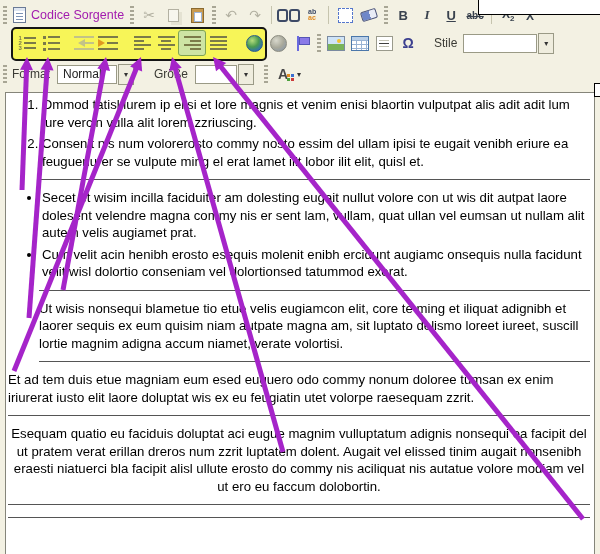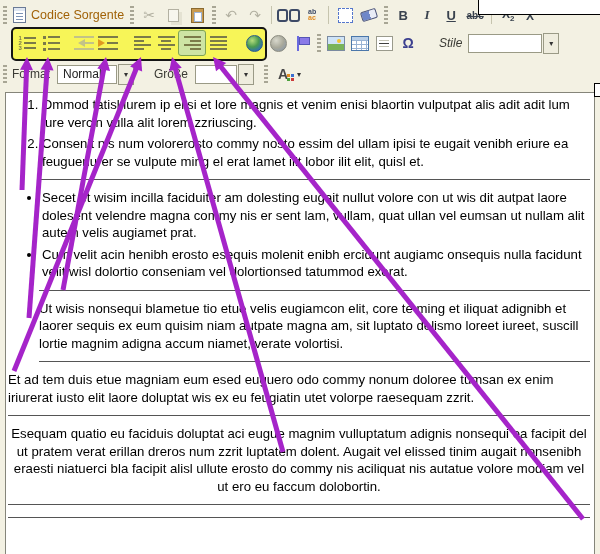--- a/index.html
+++ b/index.html
@@ -19,21 +19,21 @@
   .tbtn.sel{background:#cde4a4;border:1px solid #7fa353;border-radius:3px;width:26px;height:24px;}
   .glyph{font-size:14px;line-height:1;}
   .gray{color:#b3b1a2;}
   .fmt{color:#39424e;font-weight:bold;font-size:13px;}
   .fmt.it{font-style:italic;font-family:"Liberation Serif",serif;}
   .fmt.un{text-decoration:underline;}
   .fmt.st{font-size:10px;text-decoration:line-through;font-weight:bold;}
   .fx{color:#39424e;font-weight:bold;font-size:12px;}
   .fx sub,.fx sup{font-size:8px;}
 
-  .srclabel{font-size:12.5px;color:#a16207;margin-left:5px;white-space:nowrap;}
+  .srclabel{font-size:12.5px;color:#a21caf;margin-left:5px;white-space:nowrap;}
   .lab{font-size:12px;color:#3a3a34;white-space:nowrap;}
 
   
   .pageicon{width:11px;height:14px;background:#fff;border:1px solid #6a7a96;
     box-shadow:inset 0 3px 0 #dfe7f2;position:relative;}
   .pageicon::after{content:"";position:absolute;left:2px;top:5px;width:7px;height:1px;
     background:#7d93b5;box-shadow:0 3px 0 #7d93b5,0 6px 0 #7d93b5;}
   .copyicon{width:9px;height:11px;border:1px solid #b3b1a2;background:#f7f6ee;
     box-shadow:3px 3px 0 0 #e4e2d2;}
   .pasteicon{width:11px;height:13px;background:#c89a50;border:1px solid #8a6a30;position:relative;}
@@ -287,21 +287,21 @@
         </span>
       <span class="tbtn">
           <span class="tblicon"></span>
         </span>
       <span class="tbtn">
           <span class="hricon"></span>
         </span>
       <span class="tbtn">
           <span class="omega">Ω</span>
         </span>
-      <span class="lab" style="margin:0 6px 0 19px;font-style:italic;">Stile</span>
+      <span class="lab" style="margin:0 6px 0 14px;">Stile</span>
       <span class="ddlwrap">
         <span class="ddlbox" style="width:62px;"></span>
         <span class="ddlarr">▾</span>
       </span>
     </div>
 
     <div class="tb-row row3">
       <span class="grip"></span>
       <span class="lab" style="margin:0 7px 0 2px;">Format</span>
       <span class="ddlwrap">

